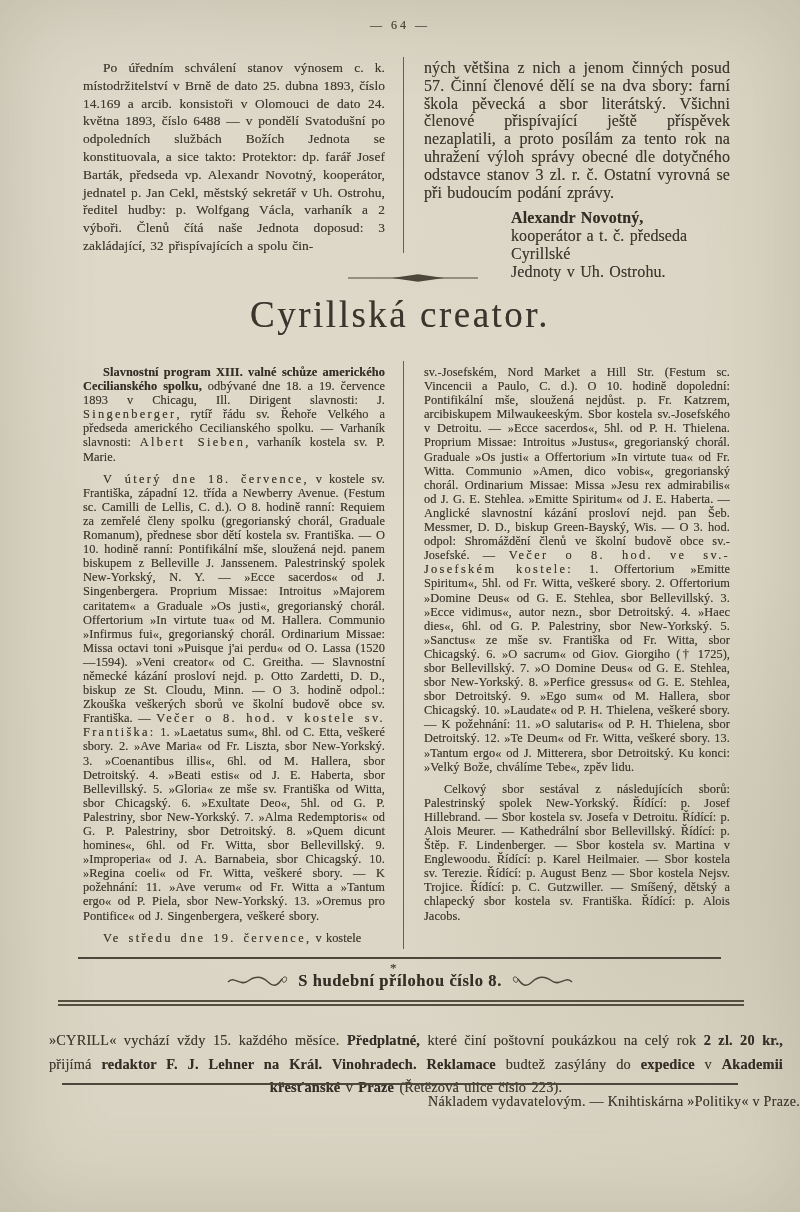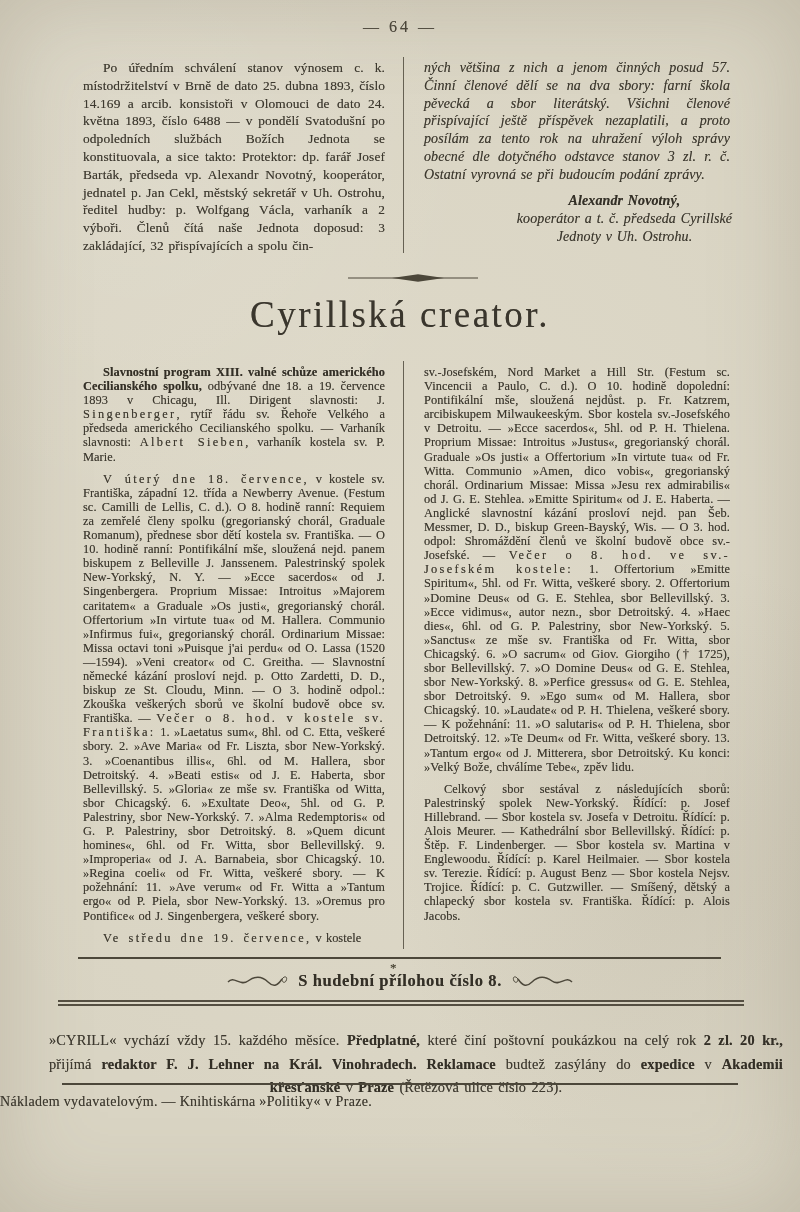--- a/index.html
+++ b/index.html
@@ -10,27 +10,27 @@
     color:#3d392f;
     background:
       radial-gradient(ellipse 60% 45% at 18% 12%, rgba(255,255,255,0.10), transparent 70%),
       radial-gradient(ellipse 55% 40% at 85% 72%, rgba(125,114,92,0.12), transparent 65%),
       radial-gradient(ellipse 90% 70% at 50% 45%, rgba(238,233,218,0.25), transparent 75%),
       #d9d4c3;
     box-shadow: inset 0 0 90px rgba(130,120,96,0.28);
     text-shadow: 0 0 0.5px rgba(62,57,47,0.55);
   }
   .pagenum{position:absolute;top:18px;left:0;right:0;text-align:center;
-    font-size:16px;letter-spacing:3px;color:#4b463a;}
+    font-size:12px;letter-spacing:3px;color:#4b463a;}
   p{margin:8px;}
   .col{position:absolute;text-align:justify;}
   .intro-left{left:75px;top:51px;width:318px;font-size:13.4px;line-height:17.8px;word-spacing:1.2px;letter-spacing:0.1px;}
-  .intro-right{left:416px;top:51px;width:322px;font-size:14px;line-height:17.8px;word-spacing:1.2px;letter-spacing:0.1px;font-style:italic;}
+  .intro-right{left:416px;top:51px;width:322px;font-size:16px;line-height:17.8px;word-spacing:1.2px;letter-spacing:0.1px;}
   .indent{text-indent:20px;}
-  .signature{text-align:center;padding-left:95px;line-height:18px;}
+  .signature{text-align:left;padding-left:95px;line-height:18px;}
   .sig-name{font-weight:700;color:#332f26;}
   .vrule{position:absolute;width:1px;background:rgba(72,67,54,0.8);}
   #vrule-top{left:403px;top:57px;height:196px;}
   #vrule-bottom{left:403px;top:361px;height:588px;}
   .ornament{position:absolute;top:272px;left:346px;width:135px;height:12px;}
   .kronika-title{position:absolute;top:293px;left:0;right:0;margin:0;text-align:center;
     font-size:37px;font-weight:400;letter-spacing:2.5px;color:#3a362d;}
   .k-left{left:75px;top:357px;width:318px;font-size:12.4px;line-height:14.1px;word-spacing:1px;letter-spacing:0.05px;}
   .k-right{left:416px;top:357px;width:322px;font-size:12.4px;line-height:14.1px;word-spacing:1px;letter-spacing:0.05px;}
   .b{font-weight:700;color:#332f26;}
@@ -41,21 +41,21 @@
   .supplement{position:absolute;top:971px;left:0;right:0;display:flex;justify-content:center;align-items:center;gap:10px;}
   .supplement-text{font-weight:700;font-size:16.5px;letter-spacing:0.6px;color:#332f26;}
   .squiggle{width:62px;height:18px;}
   .squiggle.flip{transform:scaleX(-1);}
   #rule-double{position:absolute;top:1000px;left:58px;width:686px;height:2px;
     border-top:2px solid #554f42;border-bottom:2px solid #554f42;background:transparent;}
   .notice{position:absolute;top:1013px;left:33px;width:734px;margin:16px;
     font-size:14.4px;line-height:23.5px;text-align:justify;text-align-last:center;
     word-spacing:1.5px;letter-spacing:0.15px;}
   #rule-bottom{top:1083px;left:62px;width:676px;height:2px;}
-  .imprint{position:absolute;top:1094px;left:0;right:0;text-align:left;font-size:14px;letter-spacing:0.3px;}
+  .imprint{position:absolute;top:1094px;left:0;right:0;text-align:right;font-size:14px;letter-spacing:0.3px;}
 </style>
 </head>
 <body>
 
 <div class="page">
 
   <div class="pagenum">— 64 —</div>
 
   <div class="col intro-left">
     <p class="indent">Po úředním schválení stanov výnosem c. k. místodržitelství v Brně de dato 25. dubna 1893, číslo 14.169 a arcib. konsistoři v Olomouci de dato 24. května 1893, číslo 6488 — v pondělí Svatodušní po odpoledních službách Božích Jednota se konstituovala, a sice takto: Protektor: dp. farář Josef Barták, předseda vp. Alexandr Novotný, kooperátor, jednatel p. Jan Cekl, městský sekretář v Uh. Ostrohu, ředitel hudby: p. Wolfgang Václa, varhaník a 2 výboři. Členů čítá naše Jednota doposud: 3 zakládající, 32 přispívajících a spolu čin-</p>

